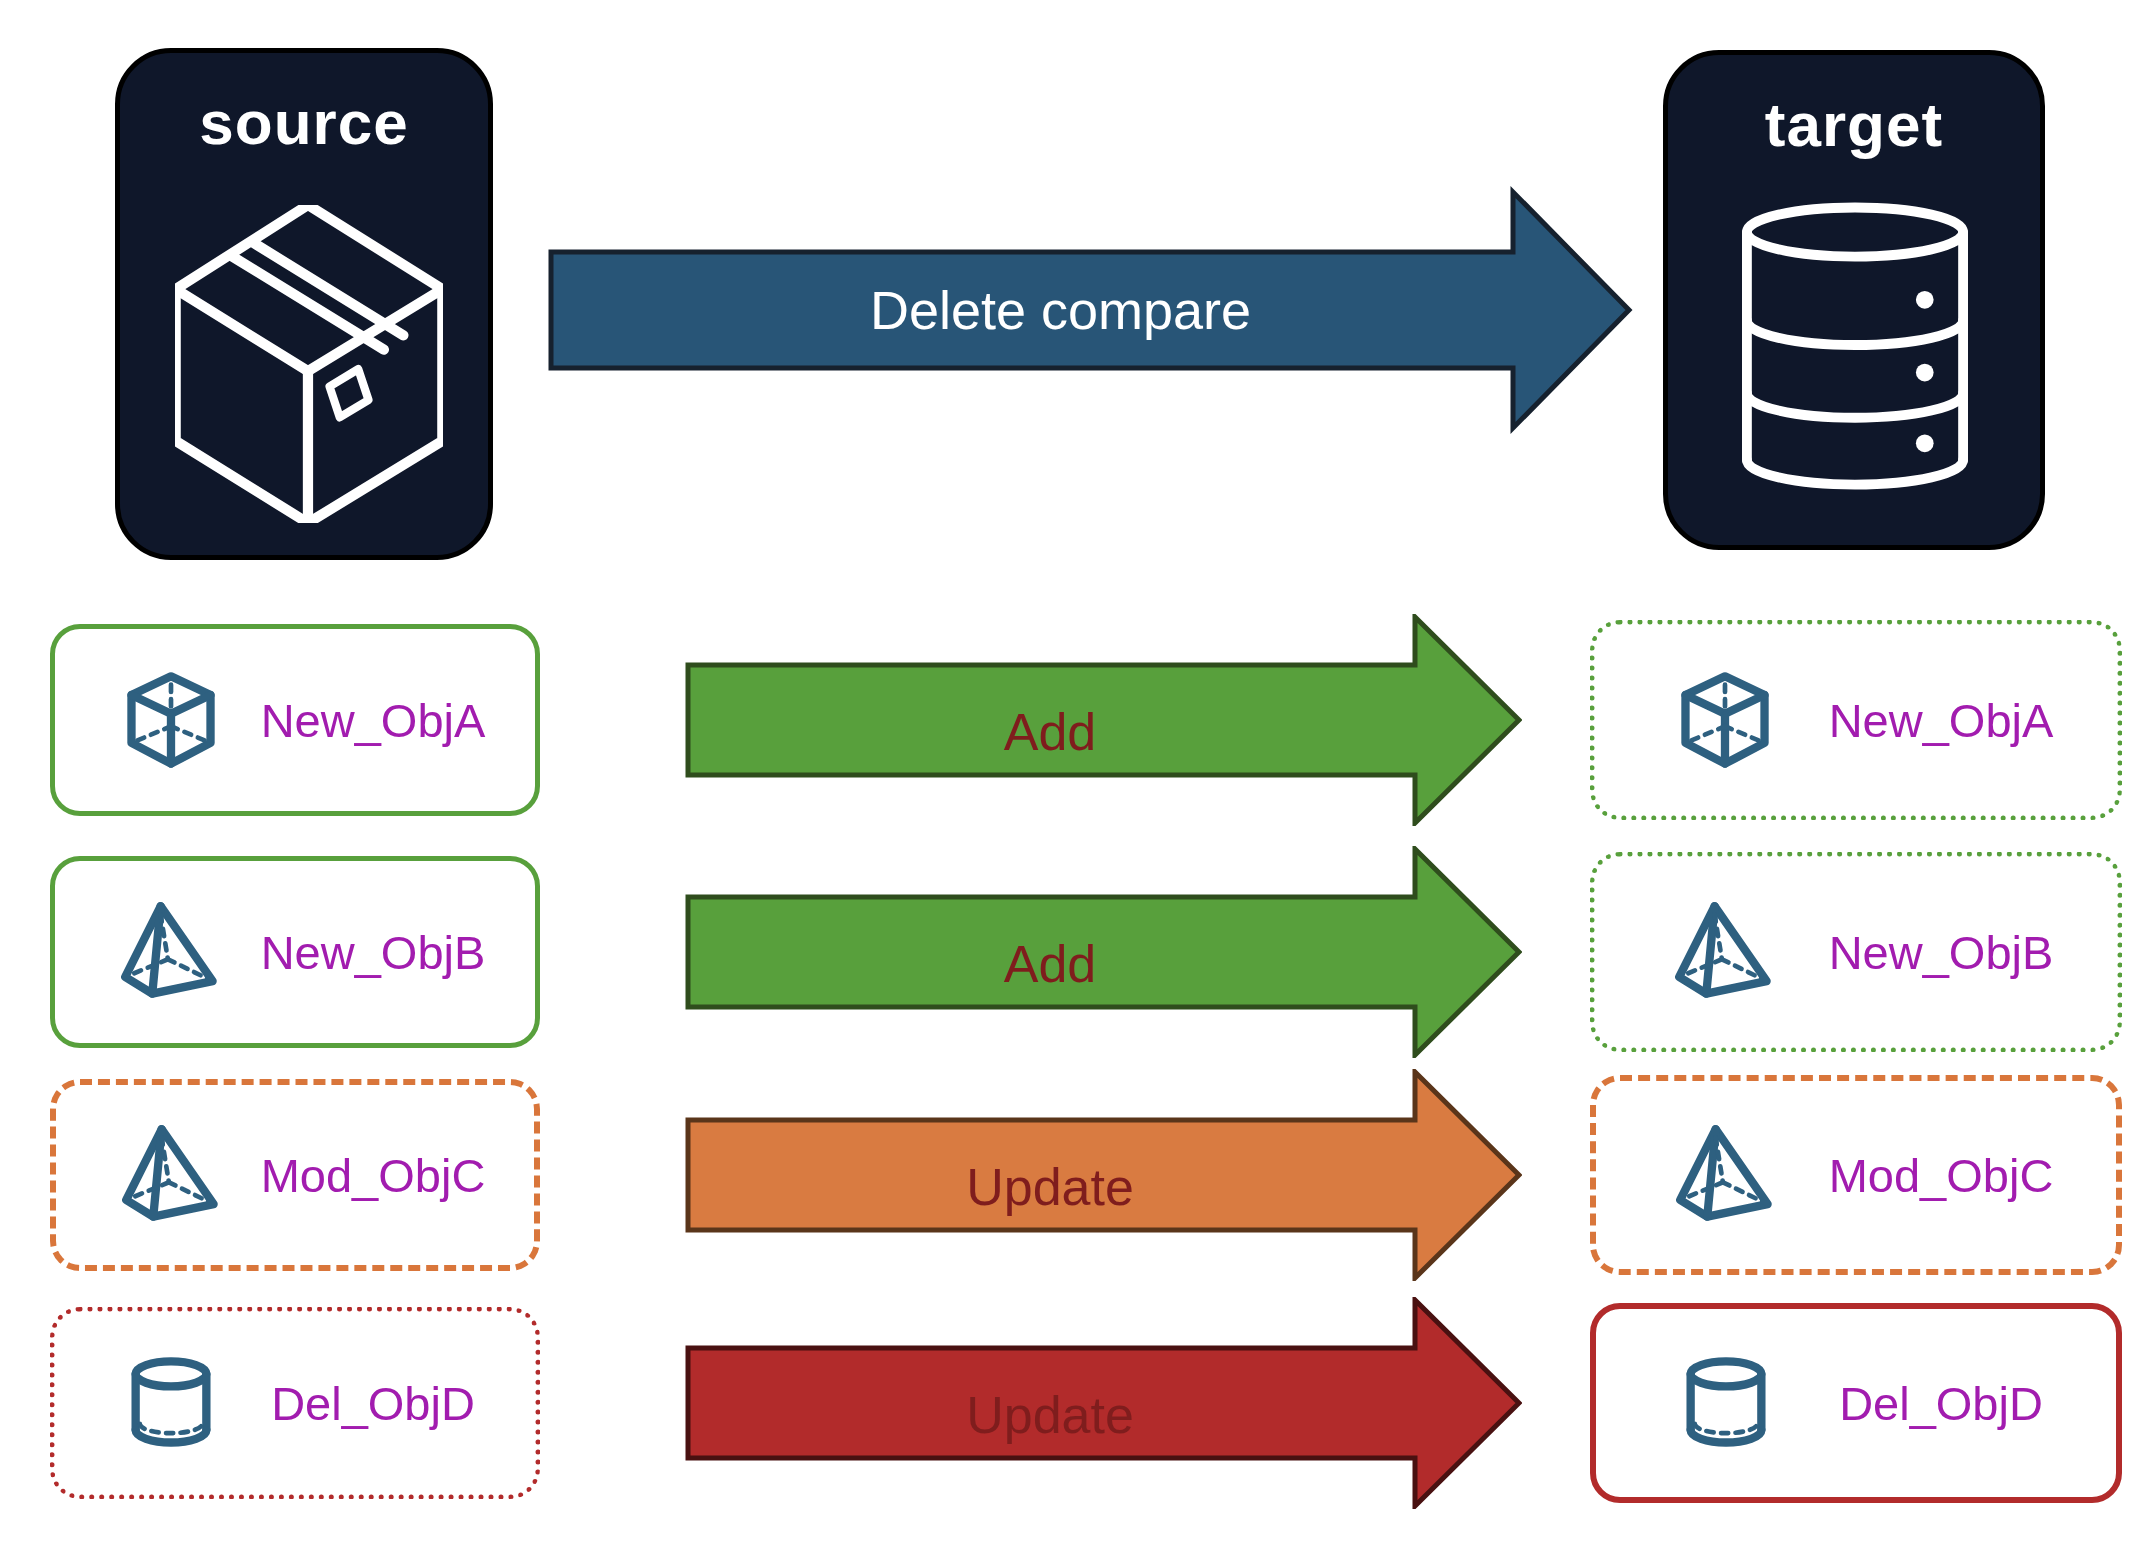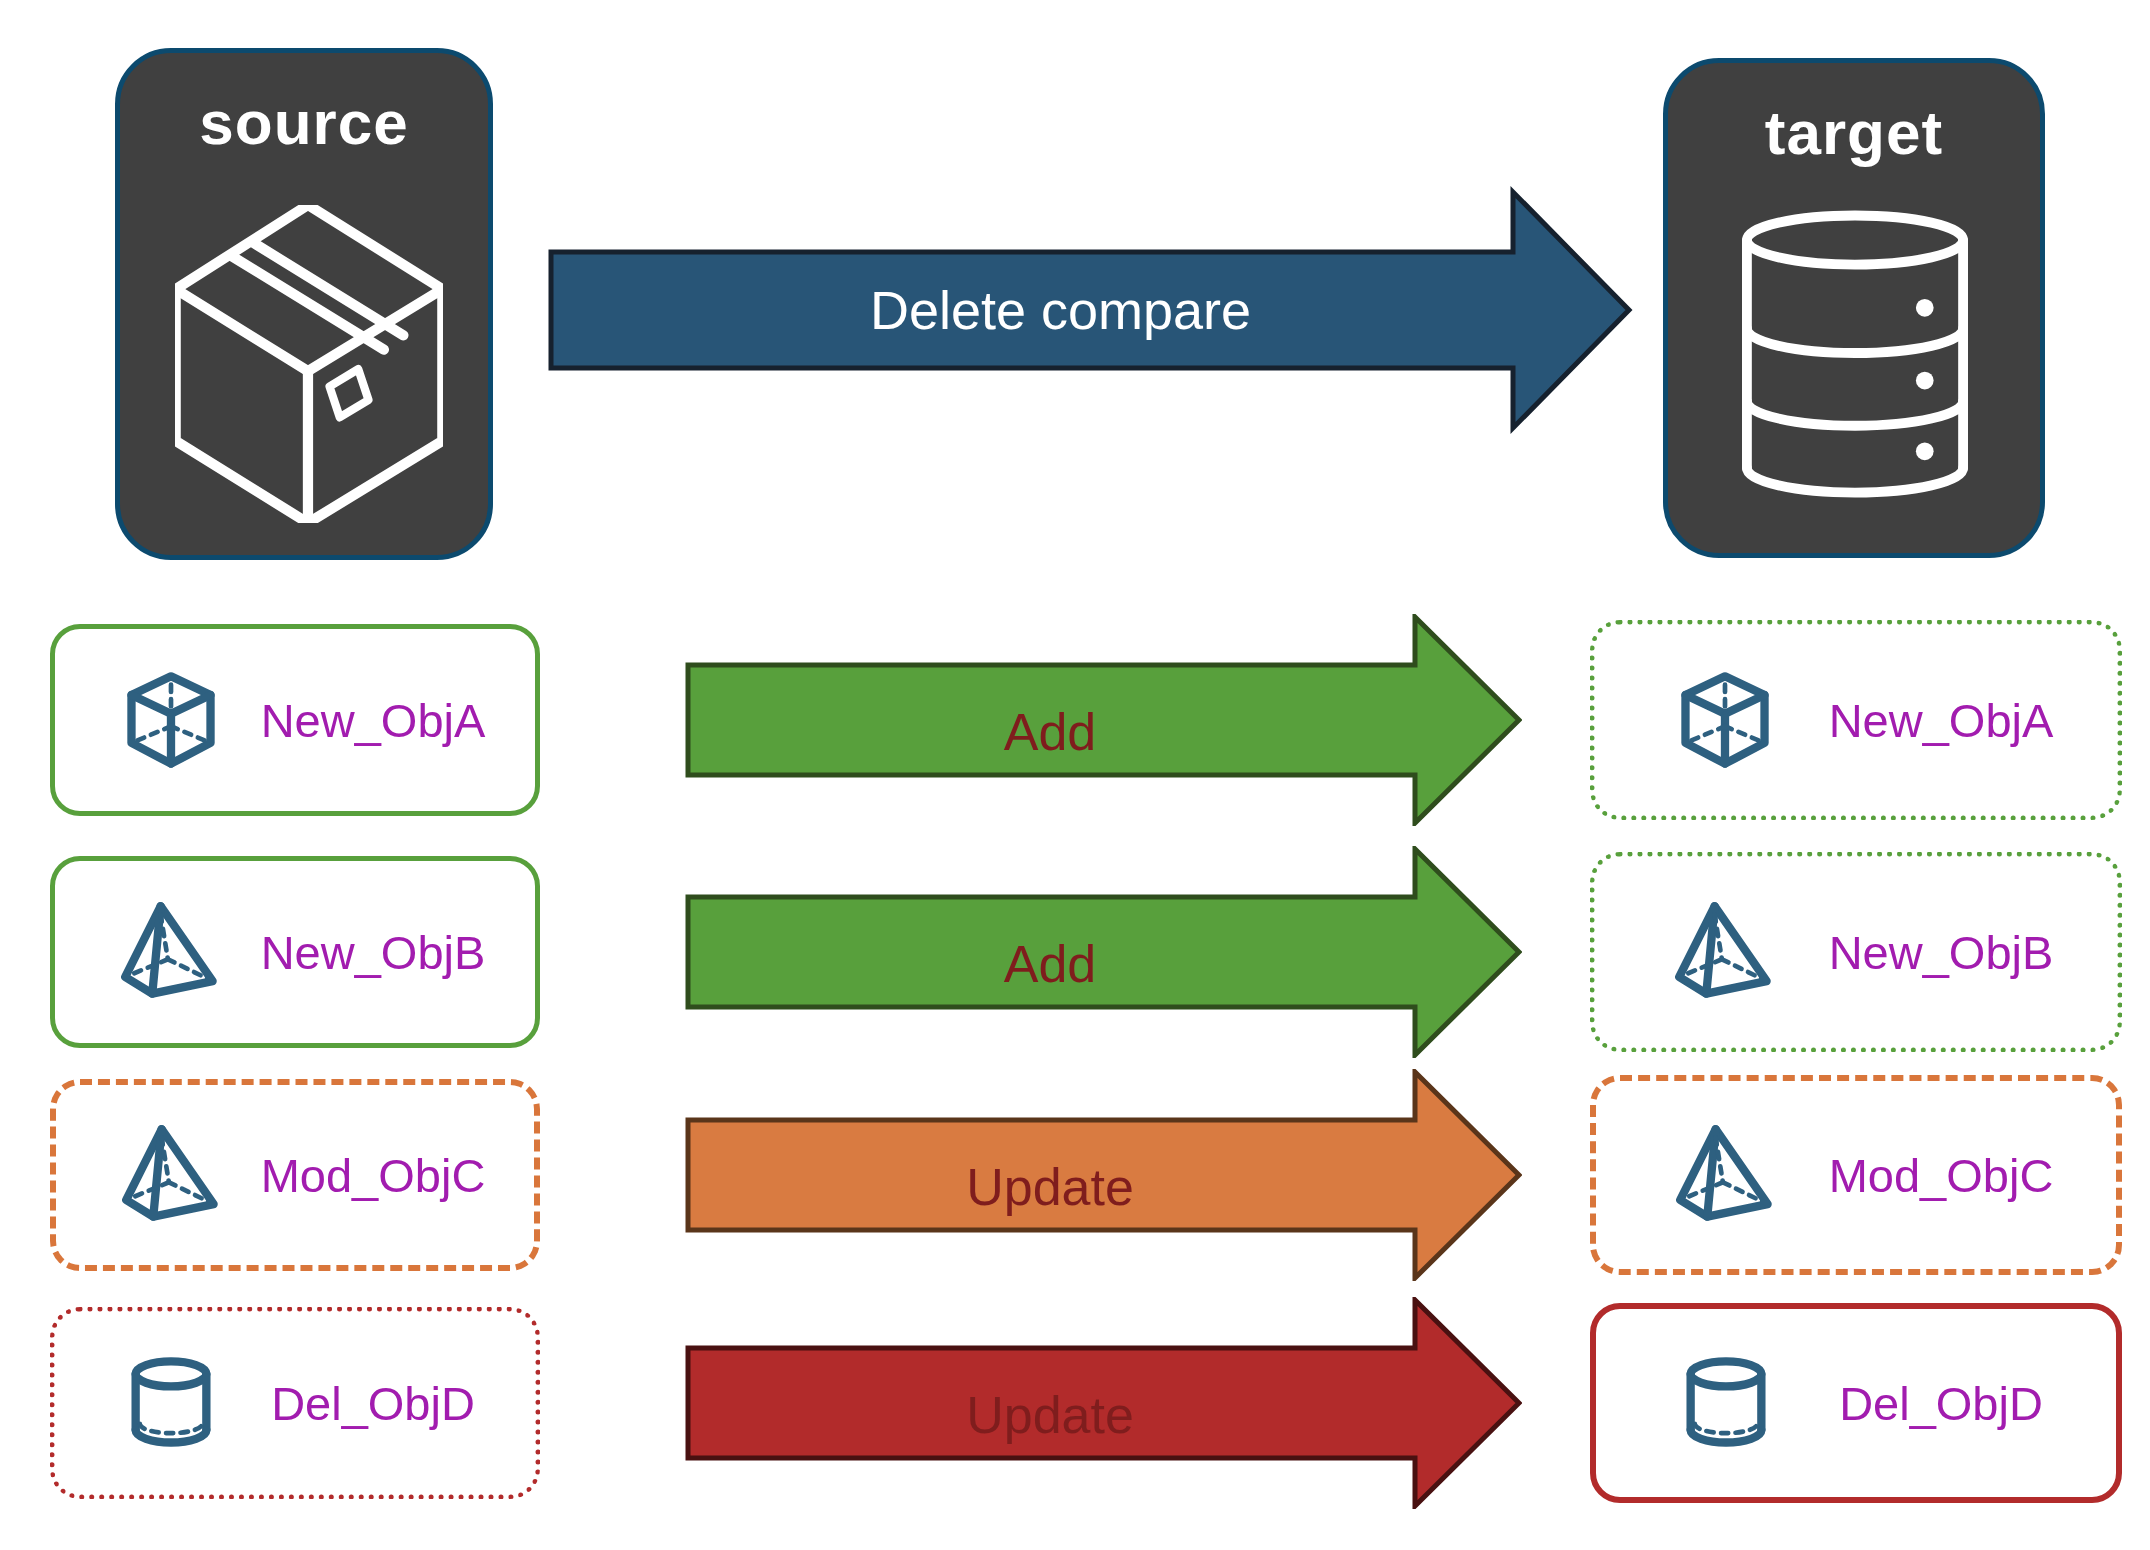--- a/index.html
+++ b/index.html
@@ -3,21 +3,21 @@
 <meta charset="utf-8">
 <style>
   html,body{margin:0;padding:0;background:#ffffff;}
   .canvas{
     position:relative;width:2150px;height:1550px;background:#ffffff;
     font-family:"Liberation Sans", sans-serif;overflow:hidden;
   }
 
   
   .big-node{
-    position:absolute;background:#404040;border:5px solid #0c4a6e;border-radius:56px;
+    position:absolute;background:#0f172a;border:5px solid #000000;border-radius:56px;
     box-sizing:border-box;
   }
   .big-node .big-label{
     text-align:center;margin-top:34px;font-size:62px;font-weight:bold;color:#ffffff;
     letter-spacing:1px;
   }
   .big-node svg{position:absolute;}
 
   
   .fat-arrow{position:absolute;}
@@ -70,21 +70,21 @@
     <svg style="left:55px;top:152px;width:268px;height:318px;" viewBox="0 0 260 310" aria-hidden="true">
       <polygon class="white-stroke" points="129,0 260,82 260,230 129,310 0,230 0,82"></polygon>
       <polyline class="white-stroke" points="0,82 129,162 260,82"></polyline>
       <line class="white-stroke" x1="129" y1="162" x2="129" y2="310"></line>
       <line class="white-stroke" x1="55" y1="50" x2="203" y2="141"></line>
       <line class="white-stroke" x1="76" y1="37" x2="222" y2="127"></line>
       <polygon class="white-stroke" style="stroke-width:8;" points="150,177 178,160 188,190 160,207"></polygon>
     </svg>
   </div>
 
-  <div class="big-node" style="left:1663px;top:58px;width:382px;height:500px;">
+  <div class="big-node" style="left:1663px;top:50px;width:382px;height:500px;">
     <div class="big-label">target</div>
     <svg style="left:74px;top:146px;width:226px;height:292px;" viewBox="0 0 230 290" aria-hidden="true">
       <ellipse class="white-stroke" cx="115" cy="28" rx="110" ry="25"></ellipse>
       <line class="white-stroke" x1="5" y1="28" x2="5" y2="260"></line>
       <line class="white-stroke" x1="225" y1="28" x2="225" y2="260"></line>
       <path class="white-stroke" d="M5 260 A110 25 0 0 0 225 260"></path>
       <path class="white-stroke" d="M5 118 A110 25 0 0 0 225 118"></path>
       <path class="white-stroke" d="M5 192 A110 25 0 0 0 225 192"></path>
       <circle cx="186" cy="97" r="9" fill="#ffffff" stroke="none"></circle>
       <circle cx="186" cy="171" r="9" fill="#ffffff" stroke="none"></circle>

